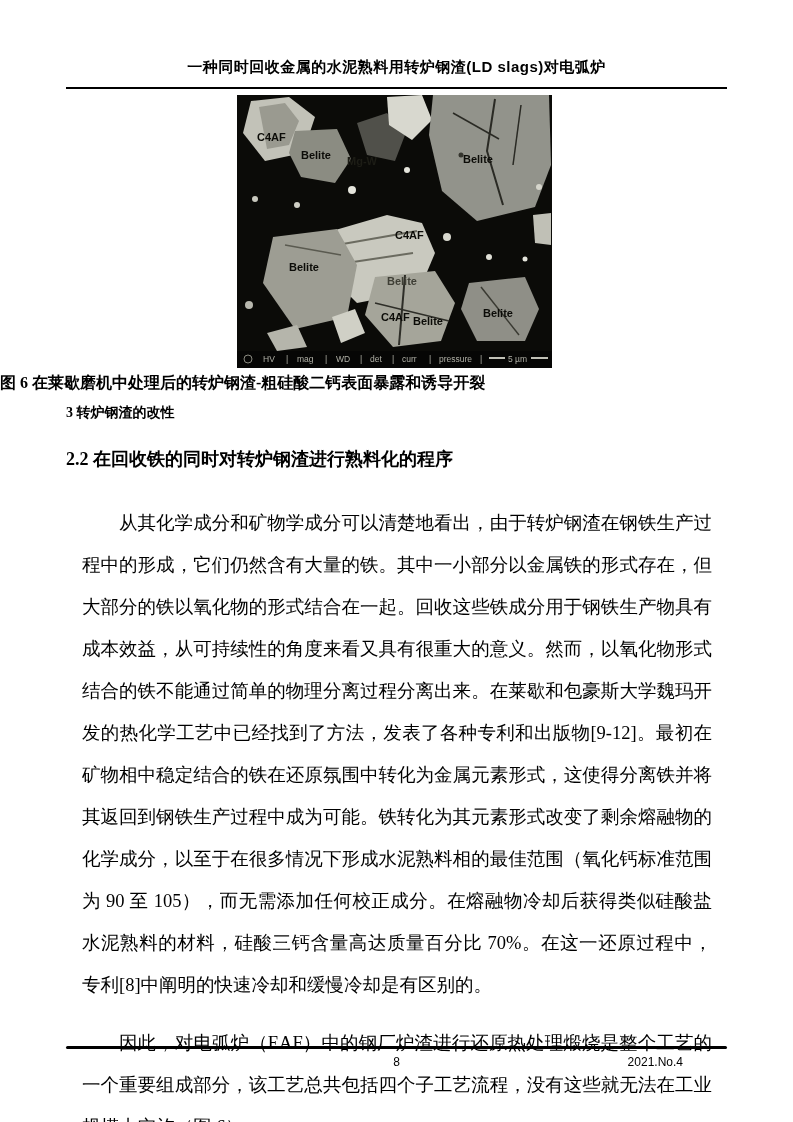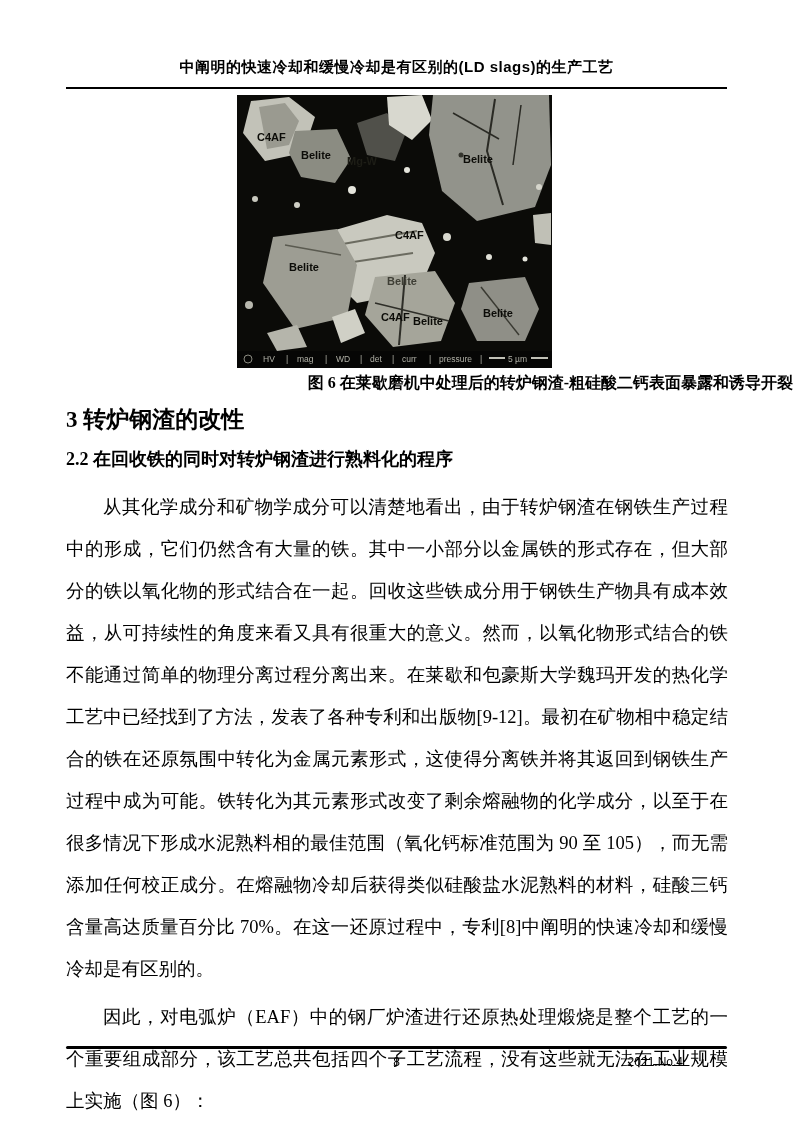--- a/index.html
+++ b/index.html
@@ -22,40 +22,40 @@
   .header-rule{
     position:absolute;top:87px;left:66px;width:661px;height:2px;
     background:#000;
   }
   .sem-figure{
     position:absolute;left:237px;top:95px;width:315px;height:273px;
   }
   .sem-figure svg{display:block;}
   .fig-caption{
     position:absolute;top:373px;left:0;right:0;
-    text-align:right;
+    text-align:left;
     font-size:16px;font-weight:bold;
     font-family:"Liberation Serif", serif;
   }
   .h1{
     position:absolute;top:404px;left:66px;
-    font-size:23px;font-weight:bold;margin:0;
+    font-size:14px;font-weight:bold;margin:0;
     font-family:"Liberation Serif", serif;
   }
   .h2{
     position:absolute;top:447px;left:66px;
     font-size:18px;font-weight:bold;margin:0;
     font-family:"Liberation Serif", serif;
   }
   .body-text{
     position:absolute;top:486px;left:66px;width:662px;
     font-size:18.5px;line-height:42px;
     text-align:justify;
   }
-  .body-text p{margin:0;text-indent:2em;}
+  .body-text p{margin:16px;text-indent:2em;}
   .body-text p + p{margin-top:6px;}
   .footer-rule{
     position:absolute;top:1046px;left:66px;width:661px;height:3px;
     background:#000;border-radius:2px;
   }
   .page-number{
     position:absolute;top:1055px;left:0;right:0;
     text-align:center;font-size:12px;
     font-family:"Liberation Sans", sans-serif;
   }
@@ -73,21 +73,21 @@
   .sb-text{
     font-family:"Liberation Sans", sans-serif;
     font-size:8.5px;fill:#b0b0a6;
   }
 </style>
 </head>
 <body>
 
 <div class="page">
 
-  <div class="header-title">中阐明的快速冷却和缓慢冷却是有区别的(LD slags)的生产工艺</div>
+  <div class="header-title">一种同时回收金属的水泥熟料用转炉钢渣(LD slags)对电弧炉</div>
   <div class="header-rule"></div>
 
   <div class="sem-figure">
     <svg width="315" height="273" viewBox="0 0 315 273">
       <rect x="0" y="0" width="315" height="273" fill="#0b0b08"></rect>
 
       <polygon points="14,6 52,2 78,22 66,58 28,66 6,38" fill="#c2c2b8"></polygon>
       <polygon points="22,12 48,8 62,26 52,50 30,54" fill="#9a9a90"></polygon>
       <polygon points="58,36 100,34 114,64 98,88 64,82 52,58" fill="#8b8c82"></polygon>
       <polygon points="120,28 150,18 168,40 158,66 130,60" fill="#50504a"></polygon>

